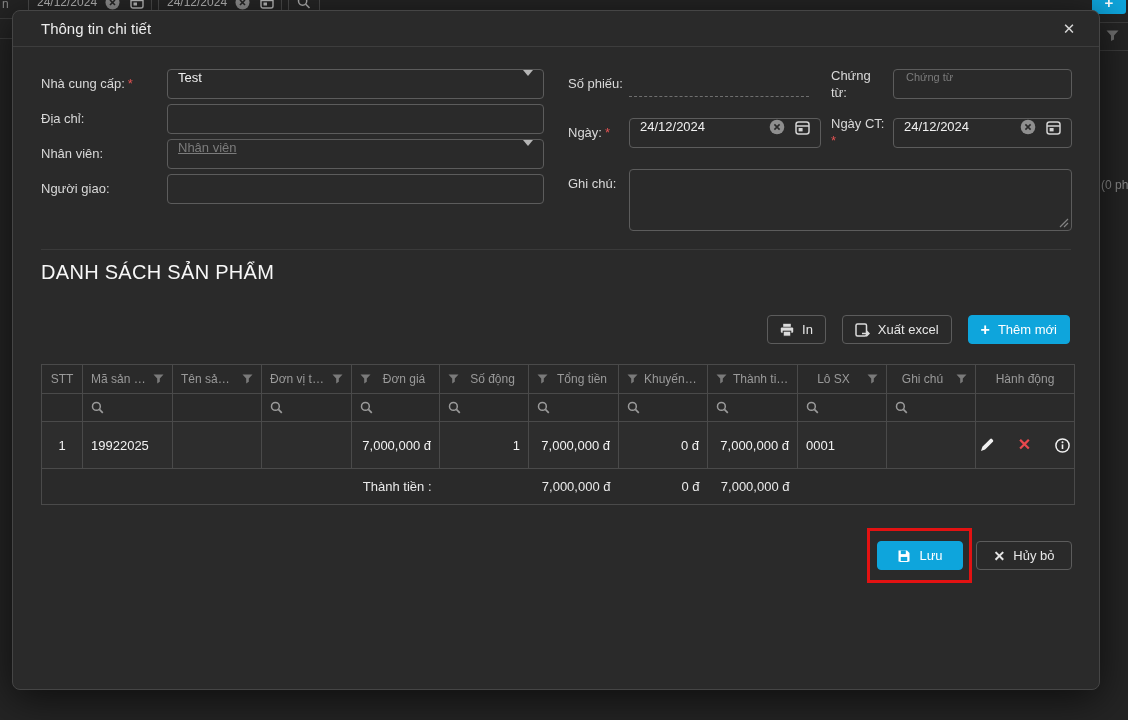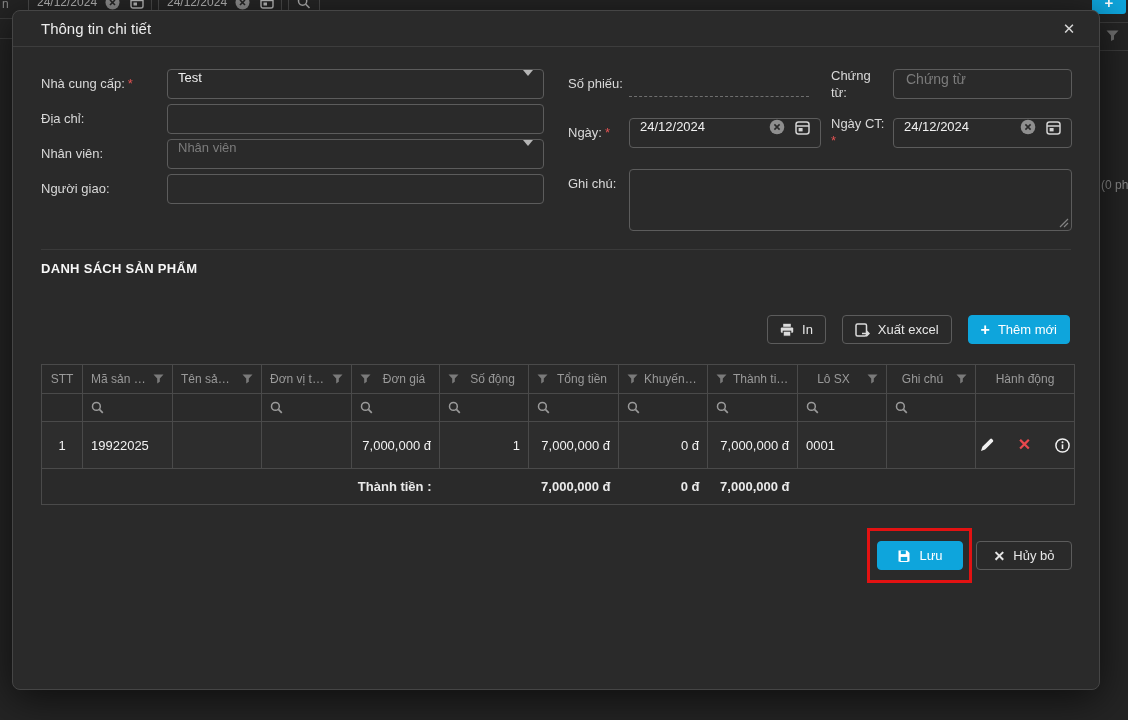--- a/index.html
+++ b/index.html
@@ -37,52 +37,52 @@
     color:#d6d6d6; font-size:15px; line-height:20px; text-align:center;
   }
   .lbl { position:absolute; color:#d9d9d9; font-size:13px; line-height:30px; }
   .req { color:#e05252; margin-left:3px; }
   .field {
     position:absolute; height:30px; border:1px solid #5c5c5c; border-radius:4px;
     background:#2a2a2a; display:flex; align-items:flex-start; padding:0 10px; color:#f0f0f0;
   }
   .field input {
     background:transparent; border:0; outline:none; color:#f0f0f0; width:100%;
-    font-family:"Liberation Sans", sans-serif; font-size:14px;
+    font-family:"Liberation Sans", sans-serif; font-size:11px;
   }
   .field input::placeholder { color:#7c7c7c; }
-  .placeholder { color:#7c7c7c; }
+  .placeholder { color:#7c7c7c;text-decoration:underline; }
   .caret { margin-left:auto; flex:0 0 auto; }
   .dashed-field { position:absolute; height:28px; border-bottom:1px dashed #6f6f6f; }
   .icon-btns { margin-left:auto; display:flex; align-items:center; gap:10px; }
   .note-area {
     position:absolute; border:1px solid #5c5c5c; border-radius:4px; background:#2a2a2a;
   }
   .grip { position:absolute; right:2px; bottom:2px; width:10px; height:10px; opacity:.8; }
   .divider { position:absolute; left:28px; right:28px; border-top:1px solid #3a3a3a; }
-  .section-title { position:absolute; left:28px; top:250px; font-size:13px; font-weight:bold; color:#f7f7f7; letter-spacing:.3px; }
+  .section-title { position:absolute; left:28px; top:250px; font-size:20px; font-weight:normal; color:#f7f7f7; letter-spacing:.3px; }
   
   .tb { position:absolute; top:304px; right:29px; display:flex; gap:16px; }
   .btn {
     height:29px; border:1px solid #5c5c5c; border-radius:4px; background:#2a2a2a;
     color:#e6e6e6; font-size:13px; display:flex; align-items:center; gap:8px; padding:0 12px; cursor:pointer;
     font-family:"Liberation Sans", sans-serif;
   }
   .btn.accent { background:#0ea5dc; border-color:#0ea5dc; color:#fff; }
   .plus-glyph { font-size:16px; font-weight:bold; line-height:1; }
   
   table.grid {
     position:absolute; left:28px; top:353px; width:1033px;
     border-collapse:collapse; table-layout:fixed; font-size:13px;
   }
   .grid th, .grid td { border:1px solid #4a4a4a; padding:0 8px; overflow:hidden; white-space:nowrap; }
   .grid thead tr.hdr th { height:29px; font-weight:normal; font-size:12px; color:#9a9a9a; }
   .grid thead tr.flt th { height:28px; }
   .grid tbody td { height:47px; color:#f2f2f2; background:#2d2d2d; }
-  .grid tfoot td { height:36px; border-left:0; border-right:0; font-weight:bold; color:#eaeaea; }
+  .grid tfoot td { height:36px; border-left:0; border-right:0; font-weight:normal; color:#eaeaea; }
   .grid tfoot td:first-child { border-left:1px solid #4a4a4a; }
   .grid tfoot td:last-child { border-right:1px solid #4a4a4a; }
   .hc { display:flex; align-items:center; gap:6px; }
   .hc .lab { flex:1; text-align:left; overflow:hidden; text-overflow:ellipsis; }
   .hc.center .lab { text-align:center; }
   .t-c { text-align:center; } .t-r { text-align:right; } .t-l { text-align:left; }
   .funnel { flex:0 0 auto; }
   .mag { display:block; }
   .actions-cell { display:flex; align-items:center; justify-content:center; gap:24px; }
   .act { cursor:pointer; display:flex; align-items:center; }

